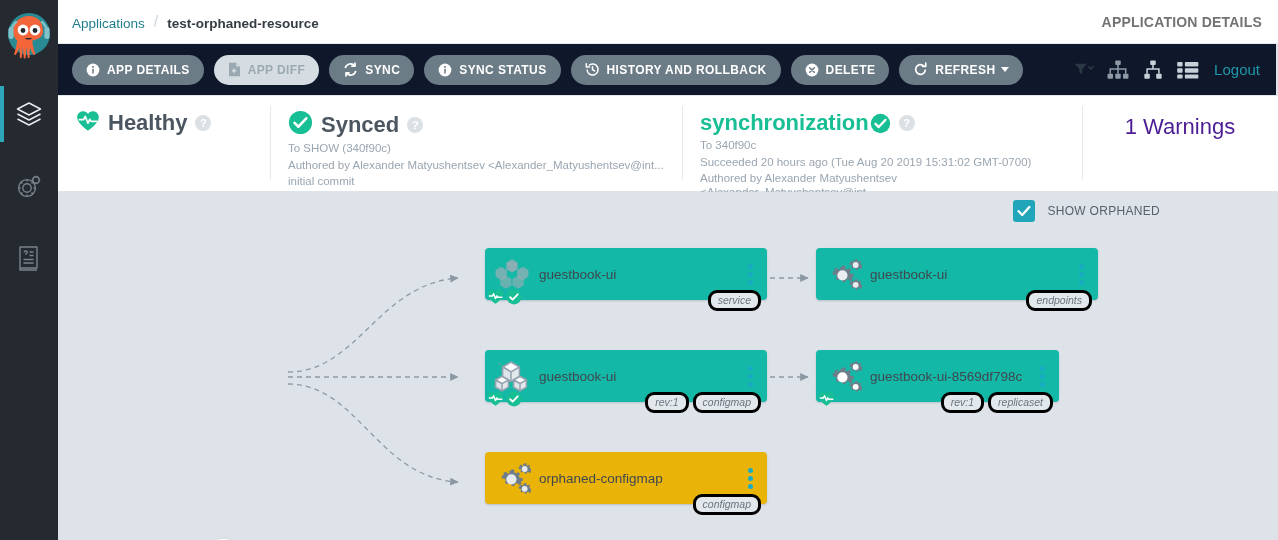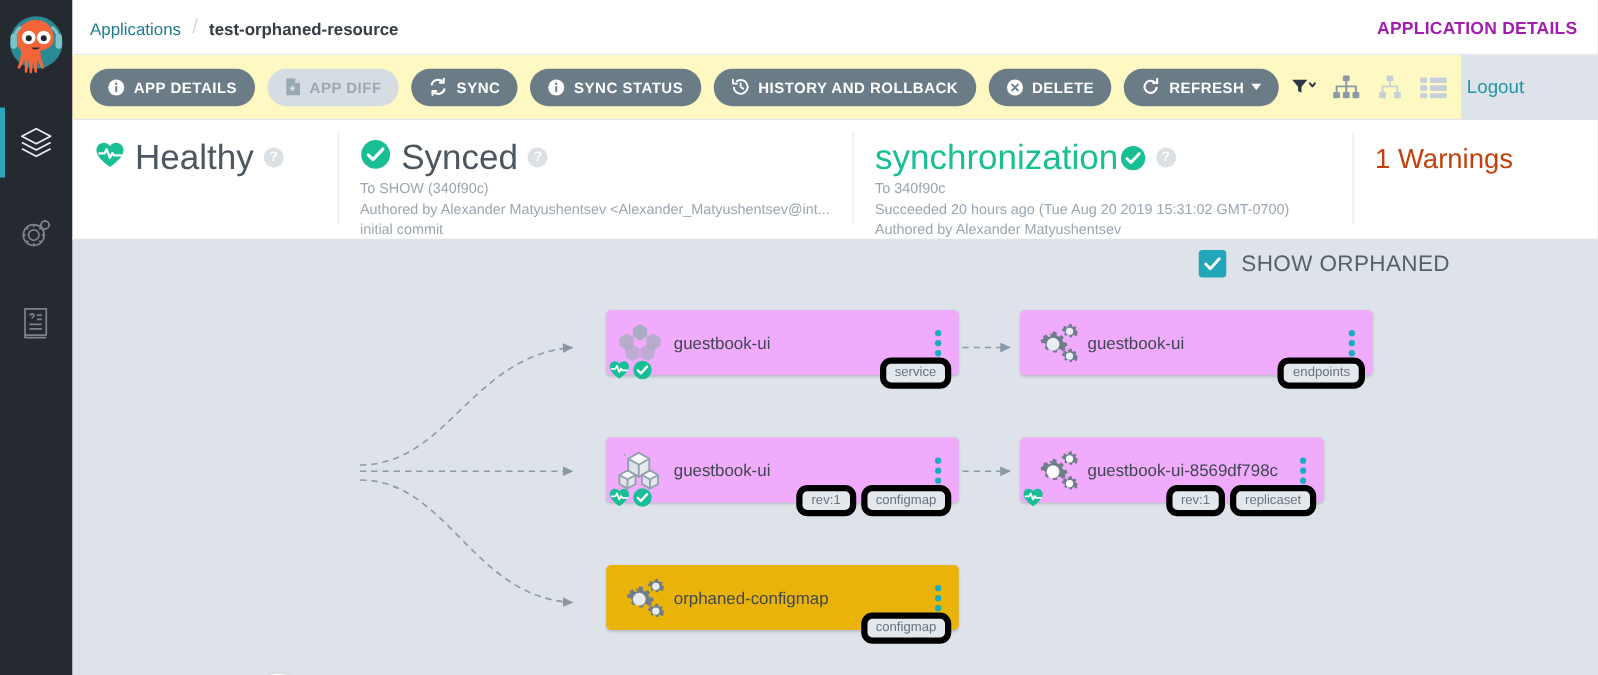--- a/index.html
+++ b/index.html
@@ -38,28 +38,28 @@
     background: #fff;
     border-bottom: 1px solid #e8ebee;
     display: flex; align-items: center;
   }
   #breadcrumb { display: flex; align-items: flex-end; padding-left: 14px; font-size: 13.5px; }
   #breadcrumb .crumb-link { color: #1d7d8c; cursor: pointer; }
   #breadcrumb .crumb-sep { color: #cfd6dd; margin: 0 9px; font-size: 16px; }
   #breadcrumb .crumb-current { color: #363c44; font-weight: bold; }
   #page-title-right {
     margin-left: auto; padding-right: 16px;
-    color: #a21caf; font-size: 14px; font-weight: bold; letter-spacing: .2px;
+    color: #737373; font-size: 14px; font-weight: bold; letter-spacing: .2px;
   }
 
   
   #toolbar {
     position: absolute; left: 58px; top: 44px;
-    width: 1111px; height: 52px;
-    background: #fef9c3;
+    width: 1218px; height: 52px;
+    background: #0f172a;
     border-bottom: 1px solid #e3e7ea;
     display: flex; align-items: center; padding-left: 14px;
   }
   .tbtn {
     height: 30px; border-radius: 15px;
     background: #6c7c87; color: #fff;
     display: inline-flex; align-items: center;
     padding: 0 14px; margin-right: 10px;
     font-size: 12px; font-weight: bold; letter-spacing: .4px;
     cursor: pointer; white-space: nowrap;
@@ -81,57 +81,57 @@
     width: 1220px; height: 96px;
     background: #fff; border-bottom: 1px solid #dfe4e8;
     display: flex;
   }
   .st-cell { padding: 14px 18px 0 18px; position: relative; }
   .st-cell + .st-cell::before {
     content: ""; position: absolute; left: 0; top: 10px;
     width: 1px; height: 74px; background: #e6eaed;
   }
   .st-head { display: flex; align-items: center; }
-  .st-title { font-size: 28px; color: #4b5661; margin-left: 8px; font-weight: normal; }
+  .st-title { font-size: 22px; color: #4b5661; margin-left: 8px; font-weight: bold; }
   .st-title.green { color: #18be94; margin-left: 0; }
   .qmark {
     display: inline-flex; align-items: center; justify-content: center;
     width: 16px; height: 16px; border-radius: 50%;
     background: #dbe0e5; color: #fff; font-size: 11px; font-weight: bold;
     margin-left: 8px; cursor: pointer;
   }
   .st-sub { font-size: 11.5px; color: #9aa6b1; line-height: 13.5px; margin-top: 3px; }
   #cell-health { width: 212px; }
   #cell-sync   { width: 412px; }
   #cell-op     { width: 400px; }
   #cell-warn   { flex: 1; padding-top: 18px; }
-  #warn-text { color: #c2410c; font-size: 22px; }
+  #warn-text { color: #4c1d95; font-size: 22px; text-align: center; }
 
   
   #canvas {
     position: absolute; left: 58px; top: 192px;
     width: 1220px; height: 348px;
     background: #dde3e9;
     overflow: hidden;
   }
   #orphan-toggle {
     position: absolute; right: 118px; top: 8px;
     display: flex; align-items: center; cursor: pointer;
   }
   #orphan-box {
     width: 22px; height: 22px; border-radius: 3px;
     background: #21a5b8; display: flex; align-items: center; justify-content: center;
   }
-  #orphan-label { margin-left: 12px; font-size: 18px; color: #56616c; letter-spacing: .3px; }
+  #orphan-label { margin-left: 12px; font-size: 12px; color: #56616c; letter-spacing: .3px; }
 
   #edges { position: absolute; left: 0; top: 0; width: 1220px; height: 348px; }
 
   .node {
     position: absolute;
-    background: #f0abfc;
+    background: #14b8a6;
     border-radius: 4px;
     box-shadow: 0 1px 2px rgba(60,70,80,.22);
     display: flex; align-items: center;
   }
   .node.orphaned { background: #eab308; justify-content: center; }
   .node-icon {
     width: 54px; height: 100%;
     display: flex; align-items: center; justify-content: center;
     position: relative; flex: 0 0 54px;
   }
@@ -147,23 +147,23 @@
   .kebab i { width: 5px; height: 5px; border-radius: 50%; background: #18acc4; display: block; }
   .badges {
     position: absolute; left: 2px; bottom: -9px;
     display: flex; gap: 2px;
   }
   .tags {
     position: absolute; right: 6px; bottom: -11px;
     display: flex; gap: 4px;
   }
   .tag {
-    background: #e3e8ec; border: 5px solid #000000;
+    background: #e3e8ec; border: 3px solid #000000;
     border-radius: 9px; padding: 1px 7px 2px 7px;
-    font-size: 10.5px; color: #6a757f; white-space: nowrap;
+    font-size: 10.5px; color: #6a757f; white-space: nowrap; font-style: italic;
   }
   
   #root-circle {
     position: absolute; left: 136px; top: 347px;
     width: 58px; height: 58px; border-radius: 50%;
     background: #7d8b96; border: 4px solid #fff;
     display: flex; align-items: center; justify-content: center;
     box-shadow: 0 1px 3px rgba(60,70,80,.25);
     z-index: 3;
   }

